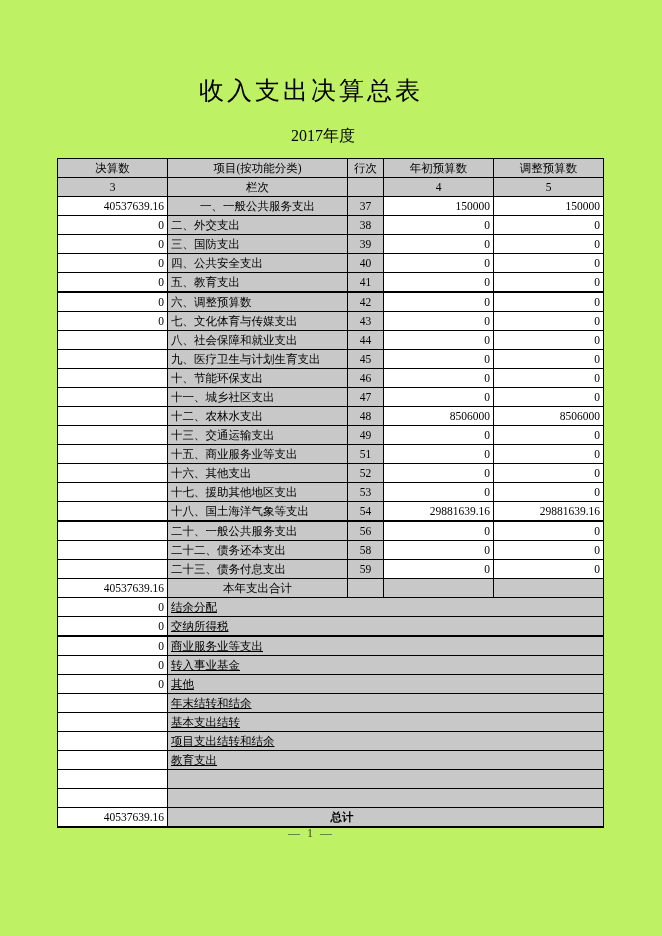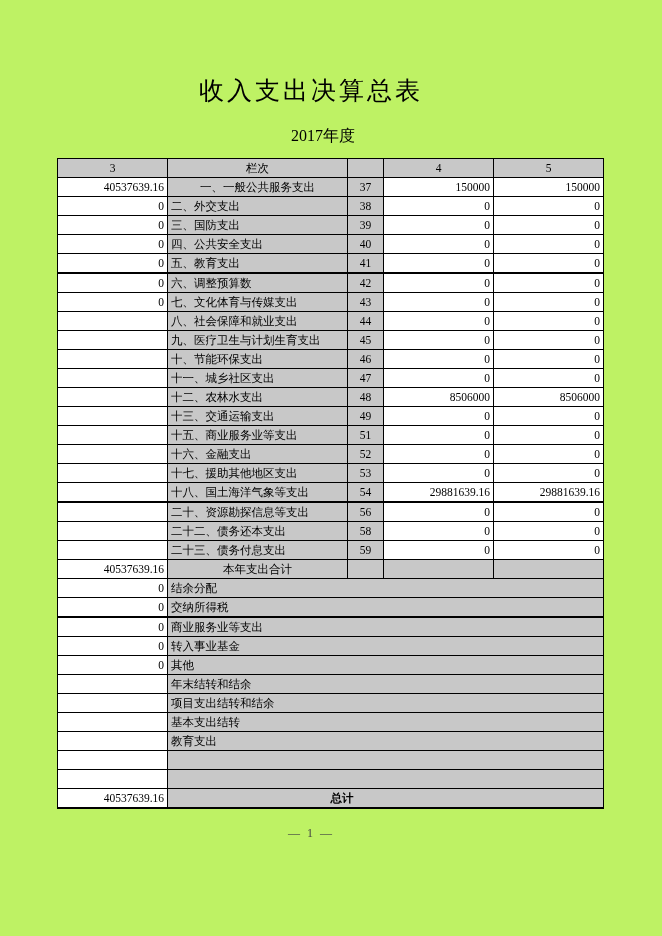--- a/index.html
+++ b/index.html
@@ -64,22 +64,22 @@
   col.c-init  { width: 110px; }
   col.c-adj   { width: 110px; }
 
   .gray  { background: #c8c8c8; }
   .white { background: #ffffff; }
   .ctr   { text-align: center; }
   .rgt   { text-align: right; }
   .lft   { text-align: left; margin-left: 17px; }
   .bold  { font-weight: bold; }
   .thick-bottom { border-bottom: 2px solid #000 !important; }
-  .ind1 { padding-left: 26px; }
-  .ind2 { padding-left: 42px; }
+  .ind1 { padding-left: 26px; text-decoration: underline; }
+  .ind2 { padding-left: 42px; text-decoration: underline; }
   .footer {
     position: absolute;
     left: 0; right: 0;
     top: 826px;
     text-align: center;
     font-size: 12px;
     color: #444;
     letter-spacing: 2px;
     padding-right: 40px;
   }
@@ -96,20 +96,27 @@
     <table class="sheet">
       <colgroup>
         <col class="c-jue">
           <col class="c-item">
           <col class="c-row">
           <col class="c-init">
           <col class="c-adj">
       </colgroup>
       <tbody id="tbody">
           <tr>
+            <td class="gray ctr">决算数</td>
+            <td class="gray ctr">项目(按功能分类)</td>
+            <td class="gray ctr">行次</td>
+            <td class="gray ctr">年初预算数</td>
+            <td class="gray ctr">调整预算数</td>
+          </tr>
+          <tr>
             <td class="gray ctr">3</td>
             <td class="gray ctr">栏次</td>
             <td class="gray ctr"></td>
             <td class="gray ctr">4</td>
             <td class="gray ctr">5</td>
           </tr>
           <tr>
             <td class="white rgt">40537639.16</td>
             <td class="gray ctr">一、一般公共服务支出</td>
             <td class="gray ctr">37</td>
@@ -202,42 +209,42 @@
           </tr>
           <tr>
             <td class="white rgt"></td>
             <td class="gray lft">十五、商业服务业等支出</td>
             <td class="gray ctr">51</td>
             <td class="white rgt">0</td>
             <td class="white rgt">0</td>
           </tr>
           <tr>
             <td class="white rgt"></td>
-            <td class="gray lft">十六、金融支出</td>
+            <td class="gray lft">十六、其他支出</td>
             <td class="gray ctr">52</td>
             <td class="white rgt">0</td>
             <td class="white rgt">0</td>
           </tr>
           <tr>
             <td class="white rgt"></td>
             <td class="gray lft">十七、援助其他地区支出</td>
             <td class="gray ctr">53</td>
             <td class="white rgt">0</td>
             <td class="white rgt">0</td>
           </tr>
           <tr>
             <td class="white rgt thick-bottom"></td>
             <td class="gray lft thick-bottom">十八、国土海洋气象等支出</td>
             <td class="gray ctr thick-bottom">54</td>
             <td class="white rgt thick-bottom">29881639.16</td>
             <td class="white rgt thick-bottom">29881639.16</td>
           </tr>
           <tr>
             <td class="white rgt"></td>
-            <td class="gray lft">二十、资源勘探信息等支出</td>
+            <td class="gray lft">二十、一般公共服务支出</td>
             <td class="gray ctr">56</td>
             <td class="white rgt">0</td>
             <td class="white rgt">0</td>
           </tr>
           <tr>
             <td class="white rgt"></td>
             <td class="gray lft">二十二、债务还本支出</td>
             <td class="gray ctr">58</td>
             <td class="white rgt">0</td>
             <td class="white rgt">0</td>
@@ -275,25 +282,25 @@
           <tr>
             <td class="white rgt">0</td>
             <td class="gray lft ind2" colspan="4">其他</td>
           </tr>
           <tr>
             <td class="white rgt"></td>
             <td class="gray lft ind1" colspan="4">年末结转和结余</td>
           </tr>
           <tr>
             <td class="white rgt"></td>
+            <td class="gray lft ind2" colspan="4">基本支出结转</td>
+          </tr>
+          <tr>
+            <td class="white rgt"></td>
             <td class="gray lft ind2" colspan="4">项目支出结转和结余</td>
-          </tr>
-          <tr>
-            <td class="white rgt"></td>
-            <td class="gray lft ind2" colspan="4">基本支出结转</td>
           </tr>
           <tr>
             <td class="white rgt"></td>
             <td class="gray lft ind2" colspan="4">教育支出</td>
           </tr>
           <tr>
             <td class="white rgt"></td>
             <td class="gray lft" colspan="4"></td>
           </tr>
           <tr>

